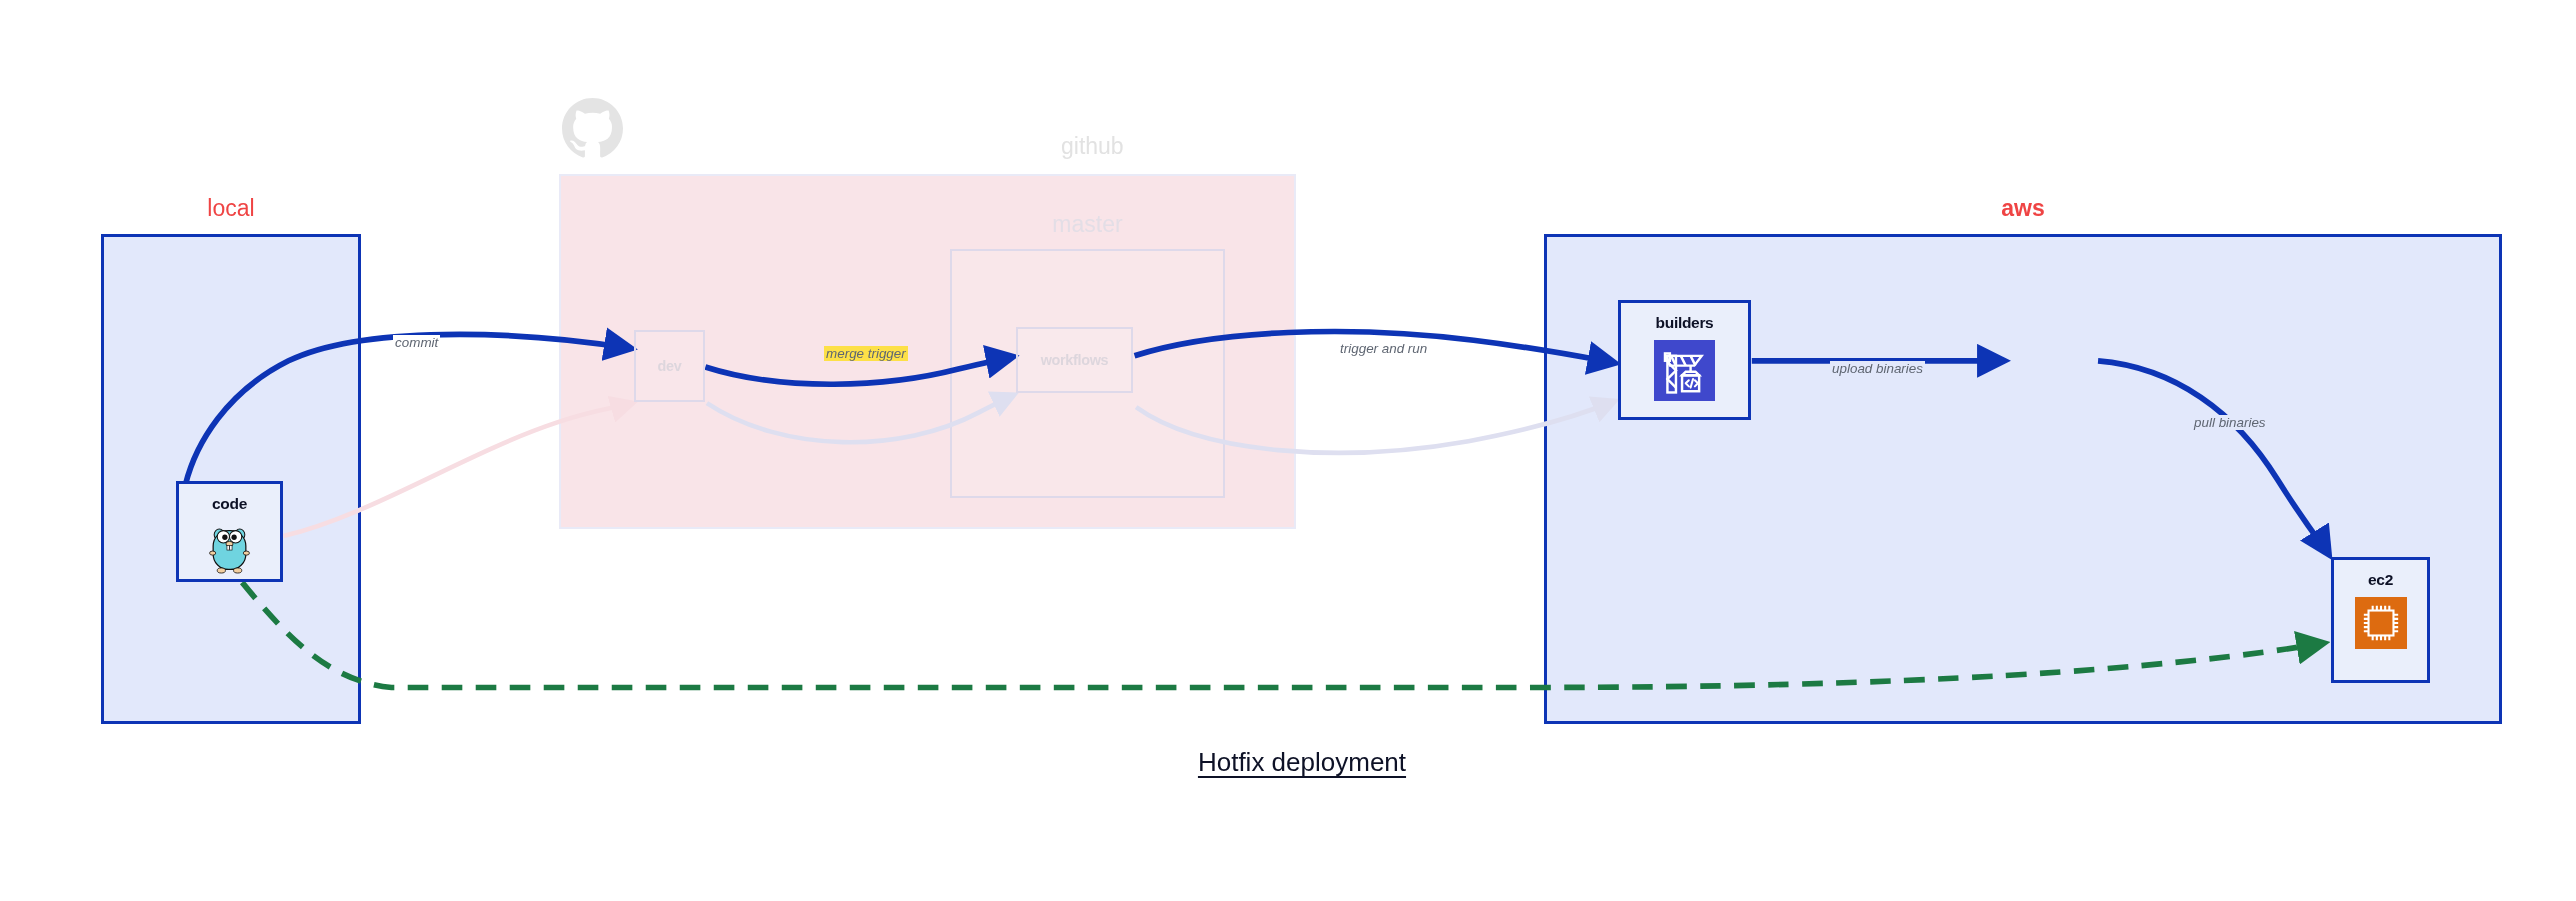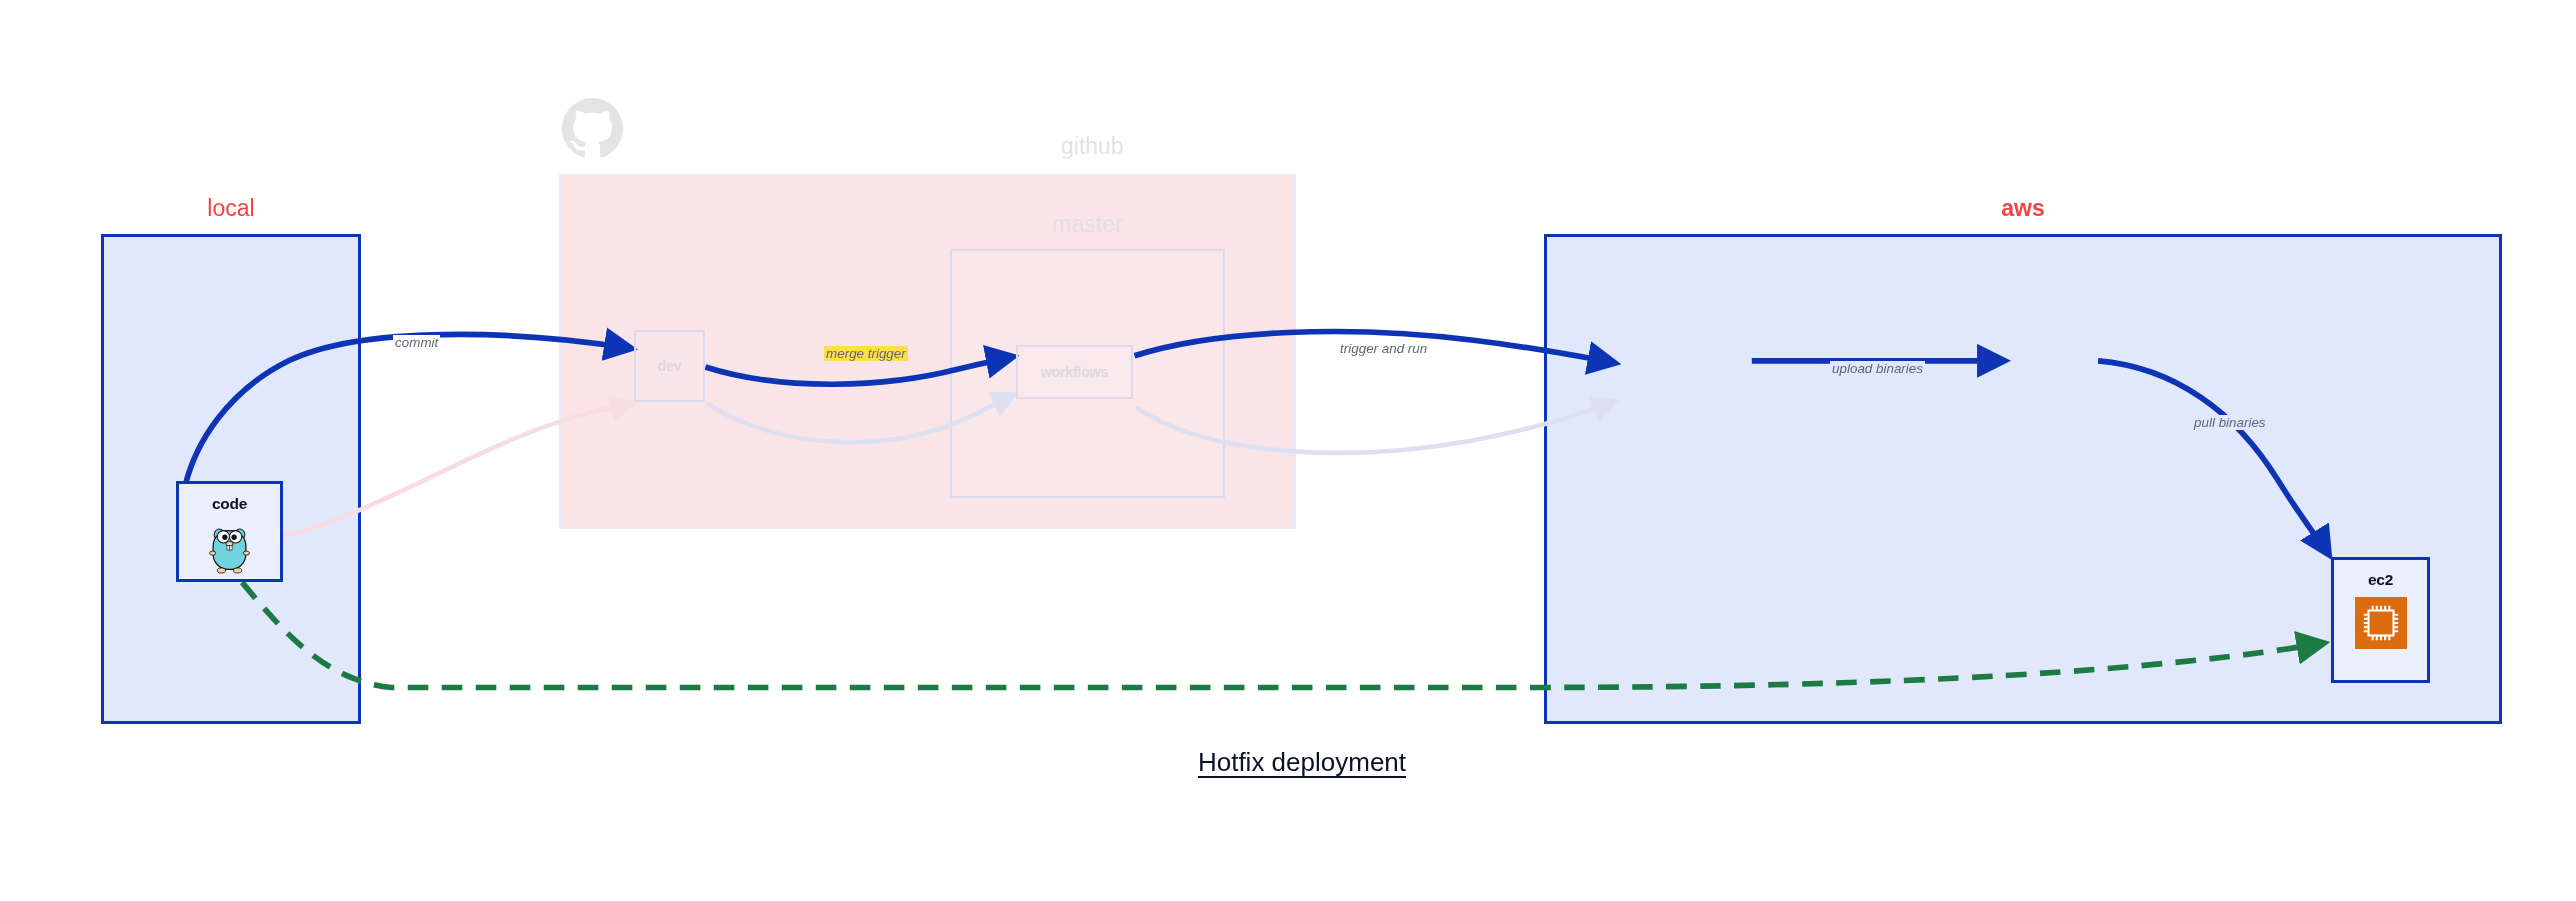--- a/index.html
+++ b/index.html
@@ -96,21 +96,21 @@
     border: 2.1px solid #ded9ea;
     display: flex;
     align-items: center;
     justify-content: center;
   }
   .node-faded .node-title {
     color: #ddd6dd;
     font-size: 14.4px;
   }
   .node-dev       { left: 634px; top: 330px; width: 71px; height: 72px; }
-  .node-workflows { left: 1016px; top: 345px; width: 117px; height: 54px; }
+  .node-workflows { left: 1016px; top: 327px; width: 117px; height: 66px; }
 
   
   .edge-label {
     position: absolute;
     font-size: 13.4px;
     font-style: italic;
     color: #5f6672;
     white-space: nowrap;
     background: #ffffff;
     padding: 0 2.1px;
@@ -240,20 +240,43 @@
   </div>
 
   <div class="node-faded node-dev">
     <div class="node-title">dev</div>
   </div>
 
   <div class="node-faded node-workflows">
     <div class="node-title">workflows</div>
   </div>
 
+  <div class="node node-builders">
+    <div class="node-title">builders</div>
+    <div class="node-icon">
+      <svg width="61" height="61" viewBox="0 0 100 100">
+        <rect width="100" height="100" fill="#3f48cc"></rect>
+        <g fill="none" stroke="#fff" stroke-width="4">
+
+          <rect x="22" y="26" width="14" height="60"></rect>
+          <path d="M22 36 L36 50 L22 64 L36 78"></path>
+
+          <path d="M20 26 L78 26 L66 42 L26 42 Z"></path>
+          <path d="M28 26 L36 42 M44 26 L52 42 M60 26 L68 42"></path>
+
+          <rect x="18" y="22" width="8" height="12"></rect>
+
+          <path d="M60 42 L60 52"></path>
+          <path d="M46 58 L74 58 L68 52 L52 52 Z"></path>
+          <rect x="46" y="58" width="28" height="26"></rect>
+        </g>
+        <path d="M57 66 L52 71 L57 76 M67 66 L72 71 L67 76 M64 64 L60 78" fill="none" stroke="#fff" stroke-width="3.4" stroke-linecap="round" stroke-linejoin="round"></path>
+      </svg>
+    </div>
+  </div>
 
 
   <div class="node node-ec2">
     <div class="node-title">ec2</div>
     <div class="node-icon">
       <svg width="52" height="52" viewBox="0 0 100 100">
         <rect width="100" height="100" fill="#dd6b10"></rect>
         <rect x="26" y="26" width="48" height="48" fill="none" stroke="#fff" stroke-width="4"></rect>
         <g stroke="#fff" stroke-width="4" stroke-linecap="butt">
           <path d="M34 26 L34 17 M42 26 L42 17 M50 26 L50 17 M58 26 L58 17 M66 26 L66 17"></path>

